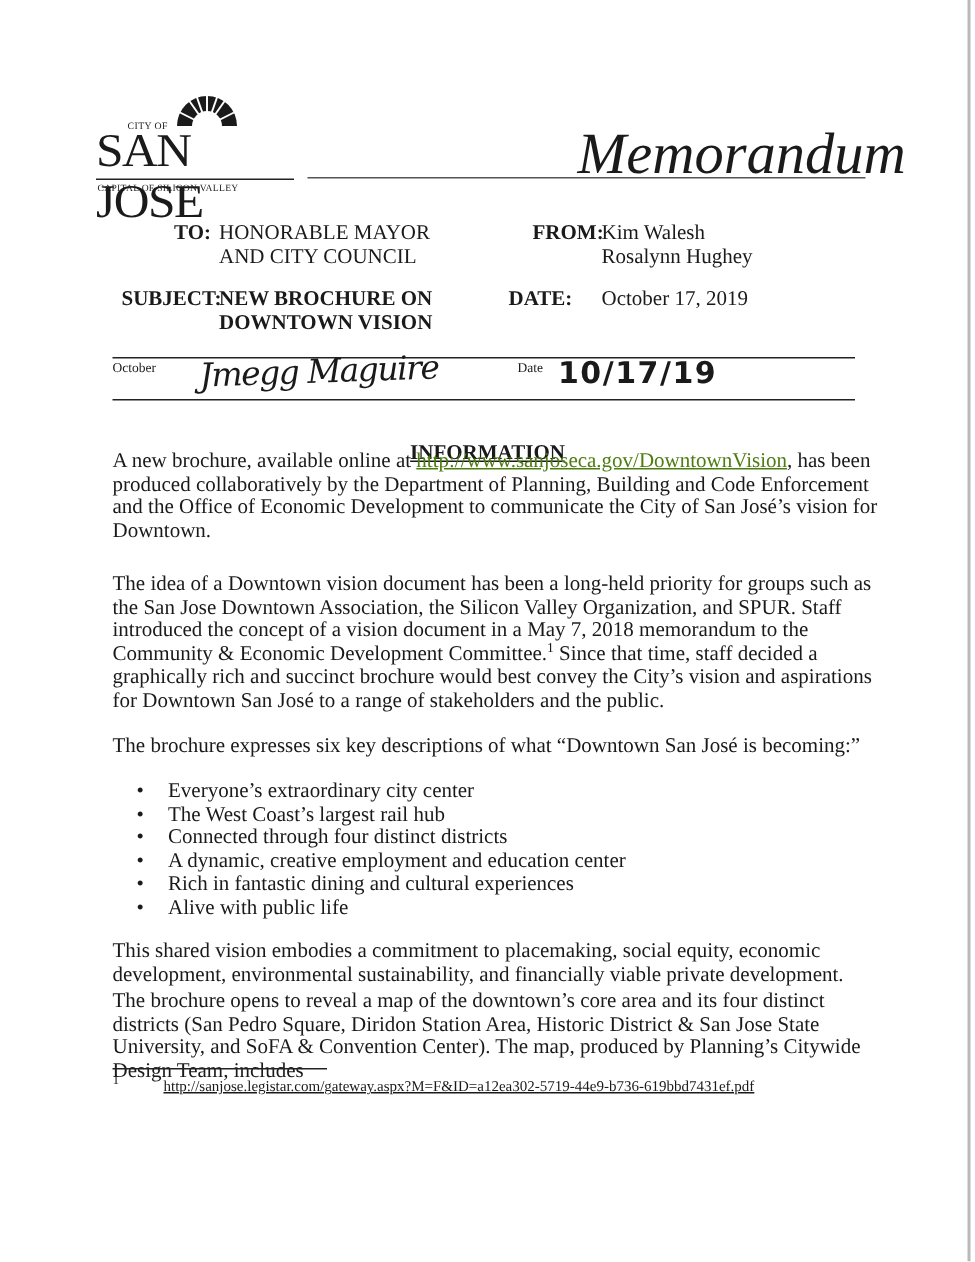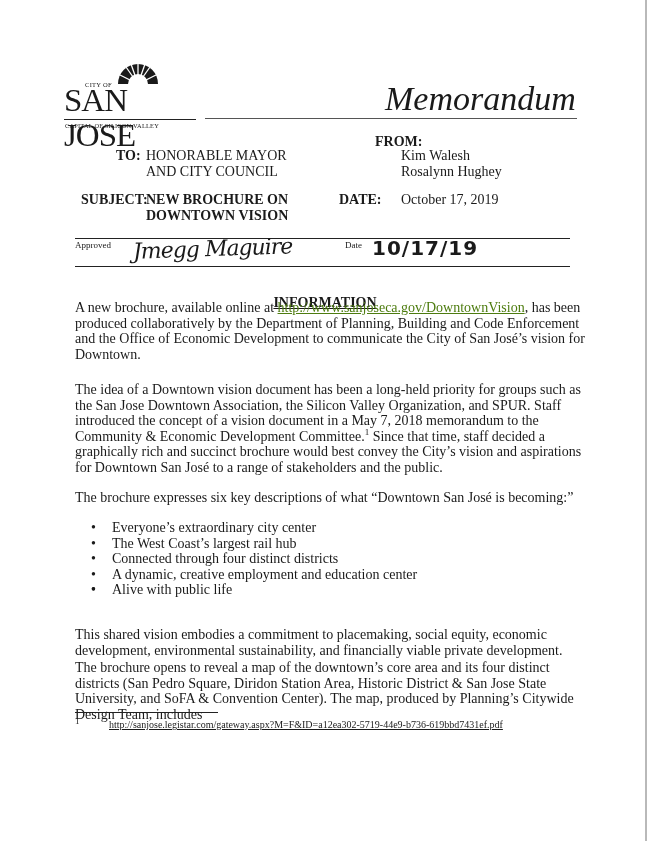--- a/index.html
+++ b/index.html
@@ -7,21 +7,21 @@
     width: 650px; height: 841px; background: #ffffff; position: relative; overflow: hidden;
     font-family: "Liberation Serif", "DejaVu Serif", serif; color: #1a1a1a;
   }
   .edge { position: absolute; left: 645px; top: 0; width: 2px; height: 841px; background: #b9b9b9; }
   .logo { position: absolute; left: 62px; top: 58px; width: 140px; height: 70px; }
   .logo .sun { position: absolute; left: 52px; top: 0; width: 48px; height: 26px; }
   .logo .cityof { position: absolute; left: 23px; top: 23px; font-size: 6.5px; letter-spacing: 0.3px; }
   .logo .sanjose { position: absolute; left: 2px; top: 24px; font-size: 33px; letter-spacing: -1px; line-height: 36px; transform: scaleY(0.95); }
   .logo .rule { position: absolute; left: 2px; top: 61px; width: 132px; height: 1px; background: #222; }
   .logo .tagline { position: absolute; left: 3px; top: 64px; font-size: 6.4px; letter-spacing: 0.2px; white-space: nowrap; }
-  .memo-title { position: absolute; left: 385px; top: 80px; font-size: 34px; font-style: italic; }
+  .memo-title { position: absolute; left: 385px; top: 80px; font-size: 39px; font-style: italic; }
   .memo-rule { position: absolute; left: 205px; top: 118px; width: 372px; height: 1px; background: #555; }
   .hdr { position: absolute; font-size: 14px; line-height: 16px; }
   .hdr .lbl { font-weight: bold; position: absolute; text-align: right; white-space: nowrap; }
   .hdr .val { position: absolute; white-space: nowrap; }
   .bold { font-weight: bold; }
   .approve-line-top { position: absolute; left: 75px; top: 238px; width: 495px; height: 1px; background: #222; }
   .approve-line-bot { position: absolute; left: 75px; top: 266px; width: 495px; height: 1px; background: #222; }
   .small-lbl { position: absolute; font-size: 9px; }
   .sig { position: absolute; left: 133px; top: 236px; font-family: "DejaVu Serif", serif; font-style: italic; font-size: 22px; letter-spacing: -1px; transform: rotate(-2deg); }
   .sig-date { position: absolute; left: 372px; top: 236px; font-family: "DejaVu Sans", sans-serif; font-size: 20px; font-weight: bold; letter-spacing: 1px; }
@@ -63,34 +63,34 @@
 </div>
 
 <div class="memo-title">Memorandum</div>
 <div class="memo-rule"></div>
 
 <div class="hdr" style="left:0;top:0;">
   <span class="lbl" style="left:116px;top:148px;">TO:</span>
   <span class="val" style="left:146px;top:148px;">HONORABLE MAYOR</span>
   <span class="val" style="left:146px;top:164px;">AND CITY COUNCIL</span>
 
-  <span class="lbl" style="left:355px;top:134px;margin-left:20px;">FROM:</span>
+  <span class="lbl" style="left:355px;top:148px;">FROM:</span>
   <span class="val" style="left:401px;top:148px;">Kim Walesh</span>
   <span class="val" style="left:401px;top:164px;">Rosalynn Hughey</span>
 
   <span class="lbl" style="left:81px;top:192px;">SUBJECT:</span>
   <span class="val bold" style="left:146px;top:192px;">NEW BROCHURE ON</span>
   <span class="val bold" style="left:146px;top:208px;">DOWNTOWN VISION</span>
 
   <span class="lbl" style="left:339px;top:192px;">DATE:</span>
   <span class="val" style="left:401px;top:192px;">October 17, 2019</span>
 </div>
 
 <div class="approve-line-top"></div>
-<span class="small-lbl" style="left:75px;top:240px;">Approved</span>
+<span class="small-lbl" style="left:75px;top:240px;">October</span>
 <span class="sig">Jmegg Maguire</span>
 <span class="small-lbl" style="left:345px;top:240px;">Date</span>
 <span class="sig-date">10/17/19</span>
 <div class="approve-line-bot"></div>
 
 <div class="section-h"><span>INFORMATION</span></div>
 
 <p class="para" style="top:300px;margin:0;">
   <span>A new brochure, available online at </span><a>http://www.sanjoseca.gov/DowntownVision</a><span>, has been produced collaboratively by the Department of Planning, Building and Code Enforcement and the Office of Economic Development to communicate the City of San José’s vision for Downtown.</span>
 </p>
@@ -101,21 +101,21 @@
 
 <p class="para" style="top:490px;margin:0;">
   <span>The brochure expresses six key descriptions of what “Downtown San José is becoming:”</span>
 </p>
 
 <ul class="bullets">
   <li><span class="dot">•</span><span>Everyone’s extraordinary city center</span></li>
   <li><span class="dot">•</span><span>The West Coast’s largest rail hub</span></li>
   <li><span class="dot">•</span><span>Connected through four distinct districts</span></li>
   <li><span class="dot">•</span><span>A dynamic, creative employment and education center</span></li>
-  <li><span class="dot">•</span></li>
+  <li><span class="dot">•</span><span>Rich in fantastic dining and cultural experiences</span></li>
   <li><span class="dot">•</span><span>Alive with public life</span></li>
 </ul>
 
 <p class="para" style="top:627px;margin:0;">
   <span>This shared vision embodies a commitment to placemaking, social equity, economic development, environmental sustainability, and financially viable private development.</span>
 </p>
 
 <p class="para" style="top:660px;margin:0;">
   <span>The brochure opens to reveal a map of the downtown’s core area and its four distinct districts (San Pedro Square, Diridon Station Area, Historic District &amp; San Jose State University, and SoFA &amp; Convention Center). The map, produced by Planning’s Citywide Design Team, includes</span>
 </p>

